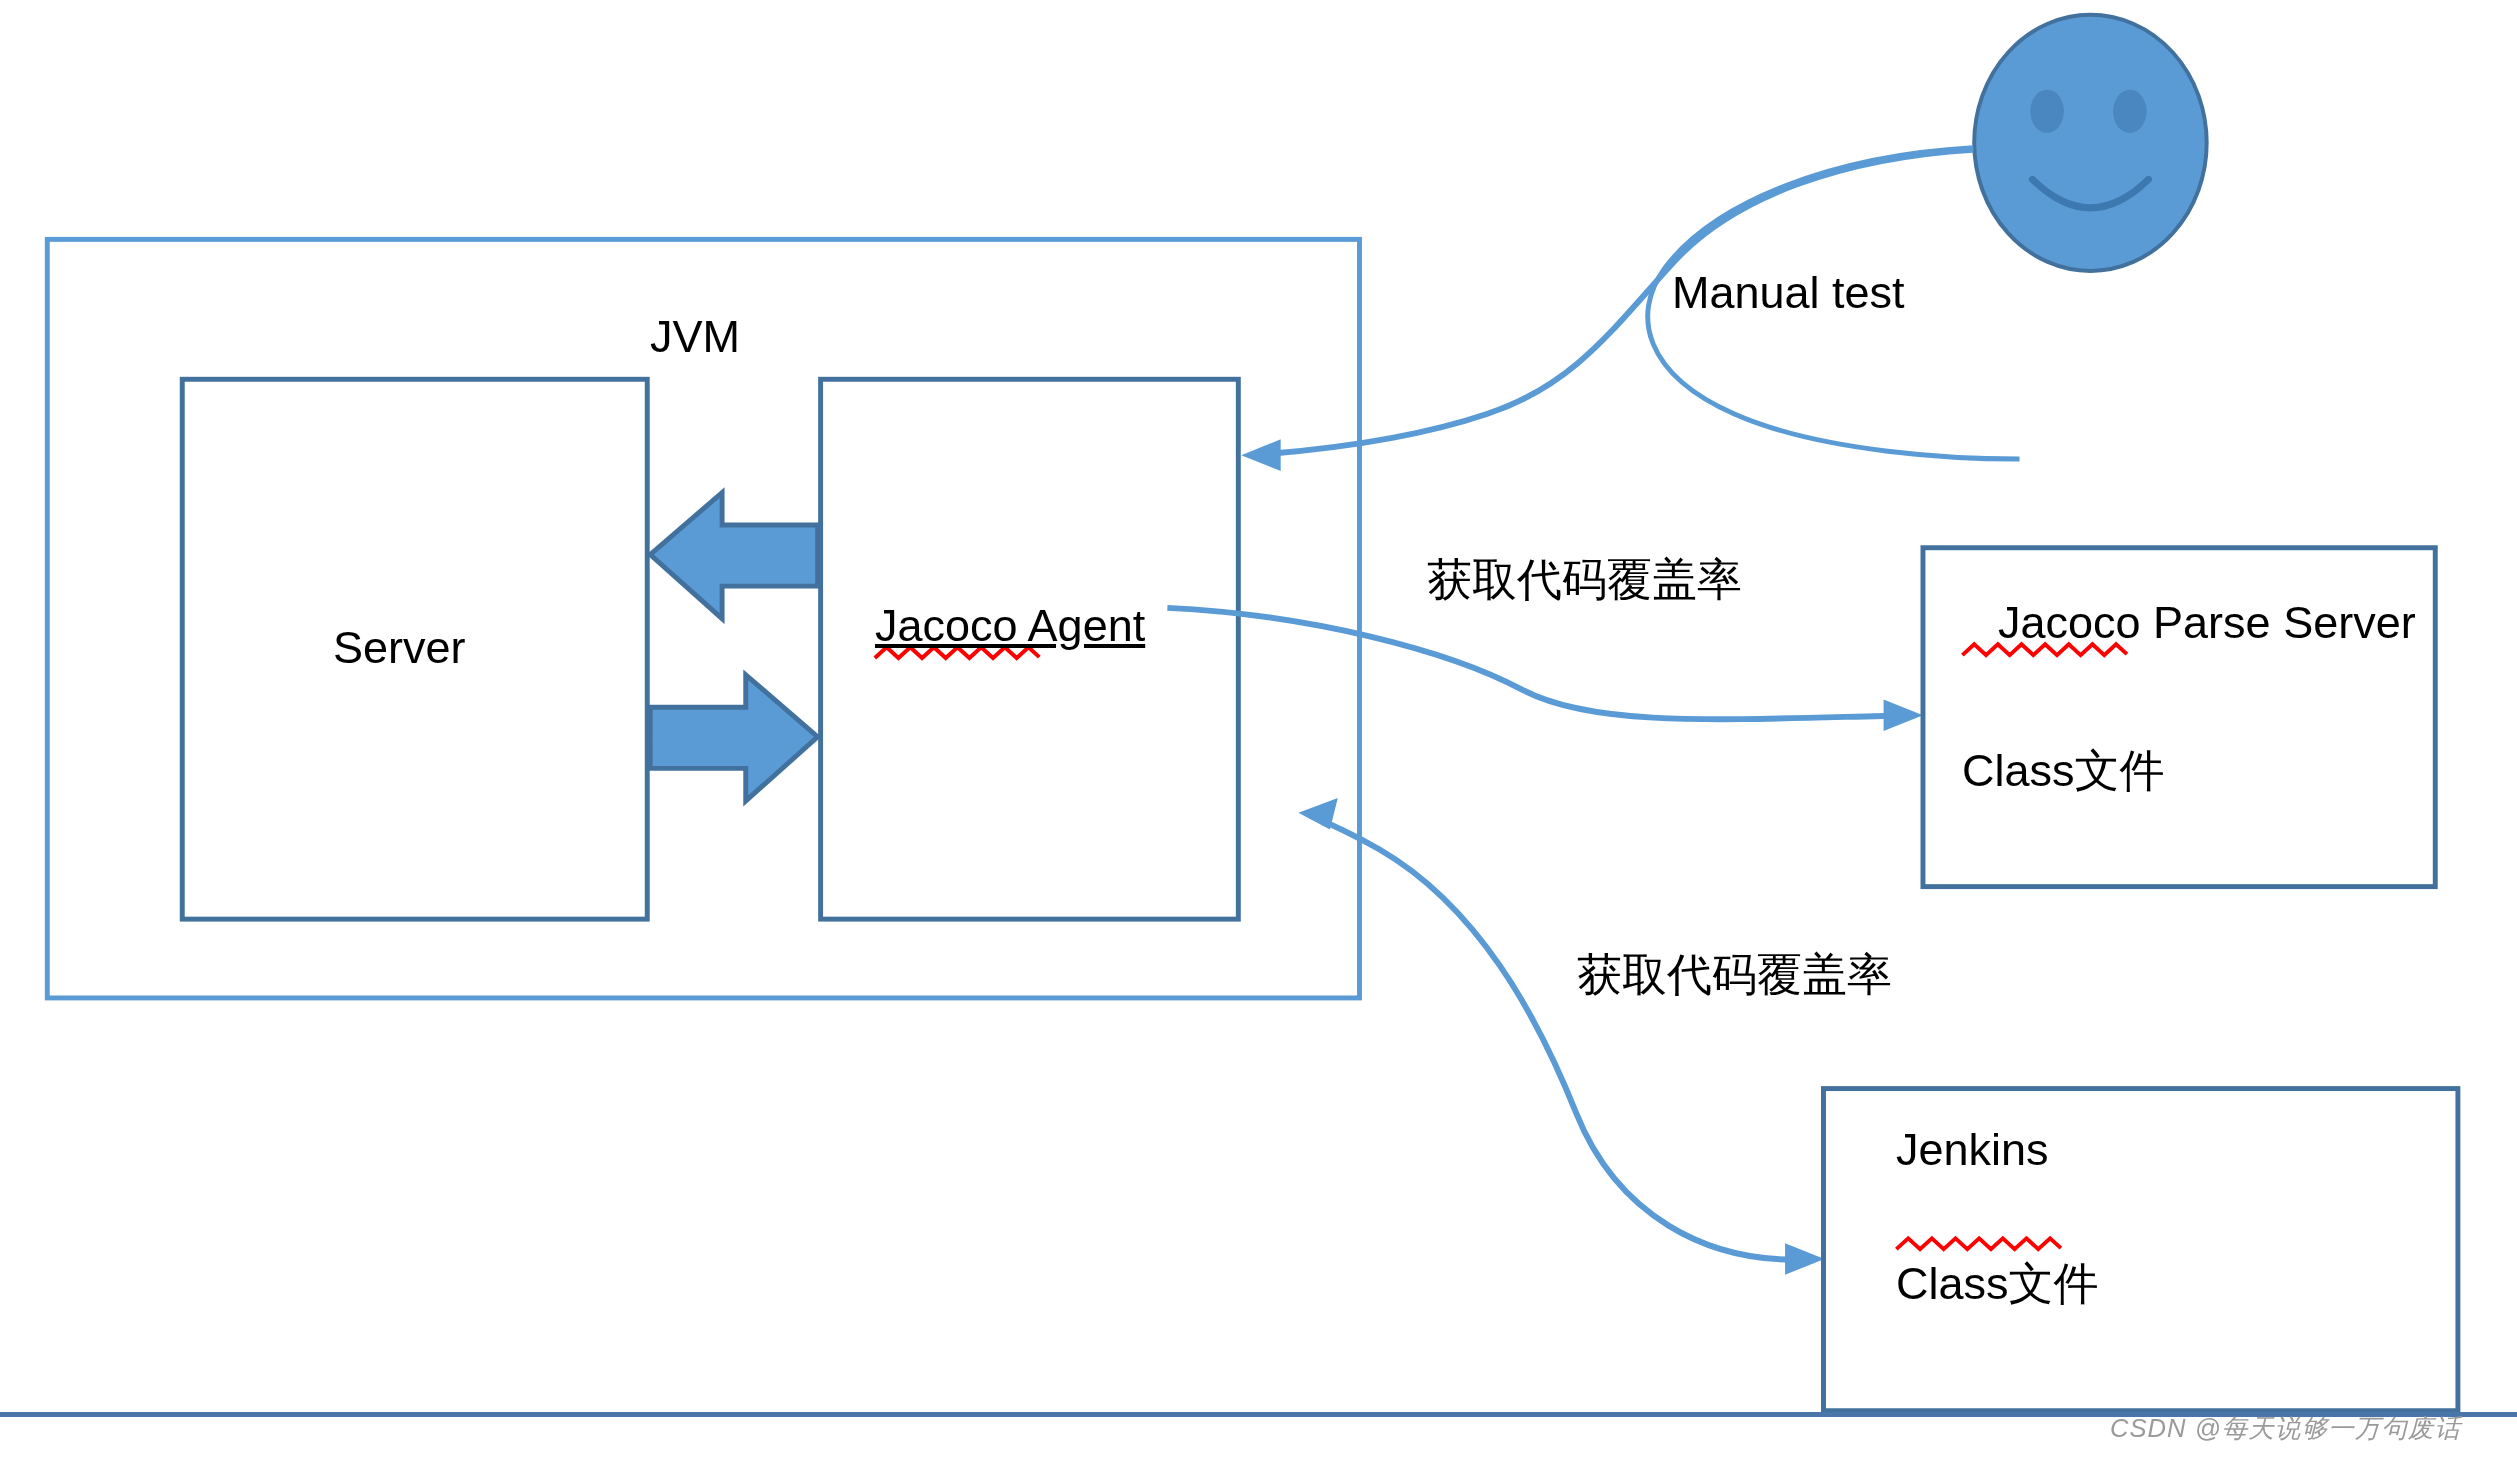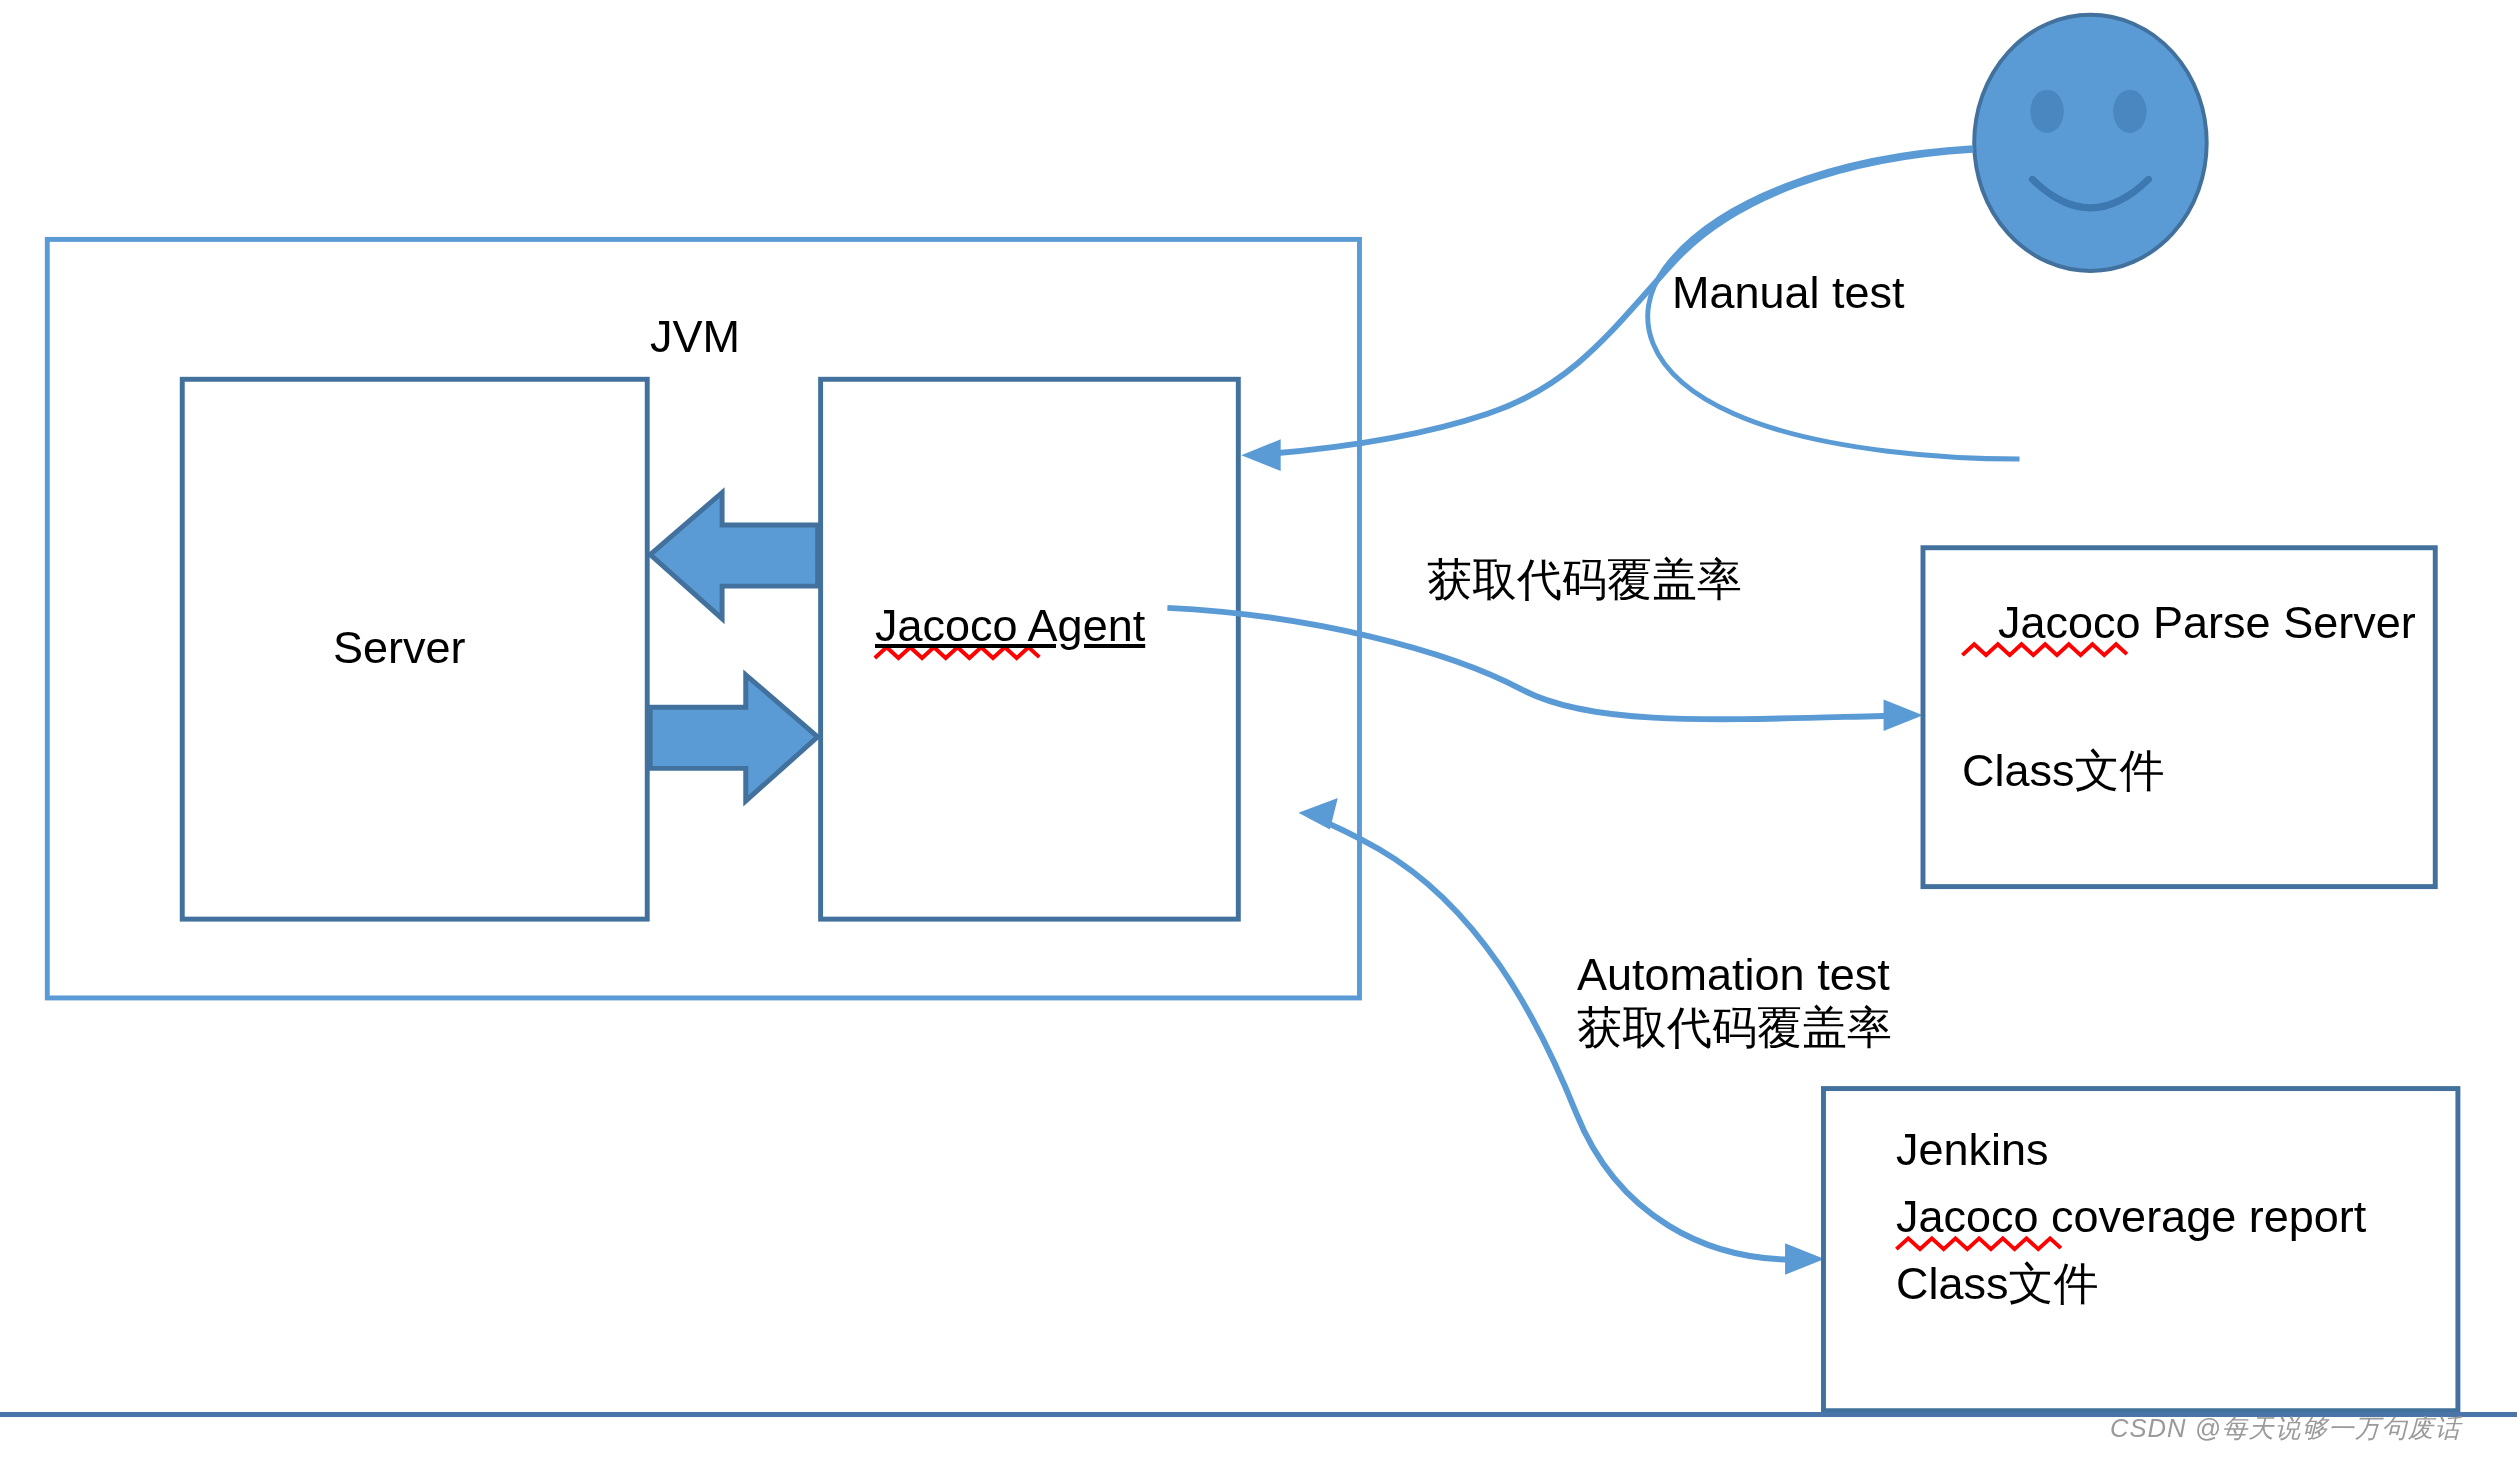--- a/index.html
+++ b/index.html
@@ -166,29 +166,28 @@
   <div class="lbl" id="jvm-label">JVM</div>
 
   <div class="lbl" id="server-label">Server</div>
 
   <div class="lbl" id="agent-label">Jacoco Agent</div>
 
   <div class="lbl" id="manual-test-label">Manual test</div>
 
   <div class="lbl" id="coverage-label-1">获取代码覆盖率</div>
 
-  <div class="lbl" id="automation-block"><span class="line1">Automation test</span><span class="line2">获取代码覆盖率</span></div>
+  <div class="lbl" id="automation-block"><span class="line2">获取代码覆盖率</span></div>
 
   <div class="rbox-text" id="parse-title">Jacoco Parse Server</div>
 
   <div class="rbox-text" id="parse-class">Class文件</div>
 
   <div class="rbox-text" id="jenkins-l1">Jenkins</div>
 
-  <div class="rbox-text" id="jenkins-l2">Jacoco coverage report</div>
 
   <div class="rbox-text" id="jenkins-l3">Class文件</div>
 
   <div id="bottom-rule"></div>
 
   <div id="watermark">CSDN @每天说够一万句废话</div>
 
 </div>
 
 

